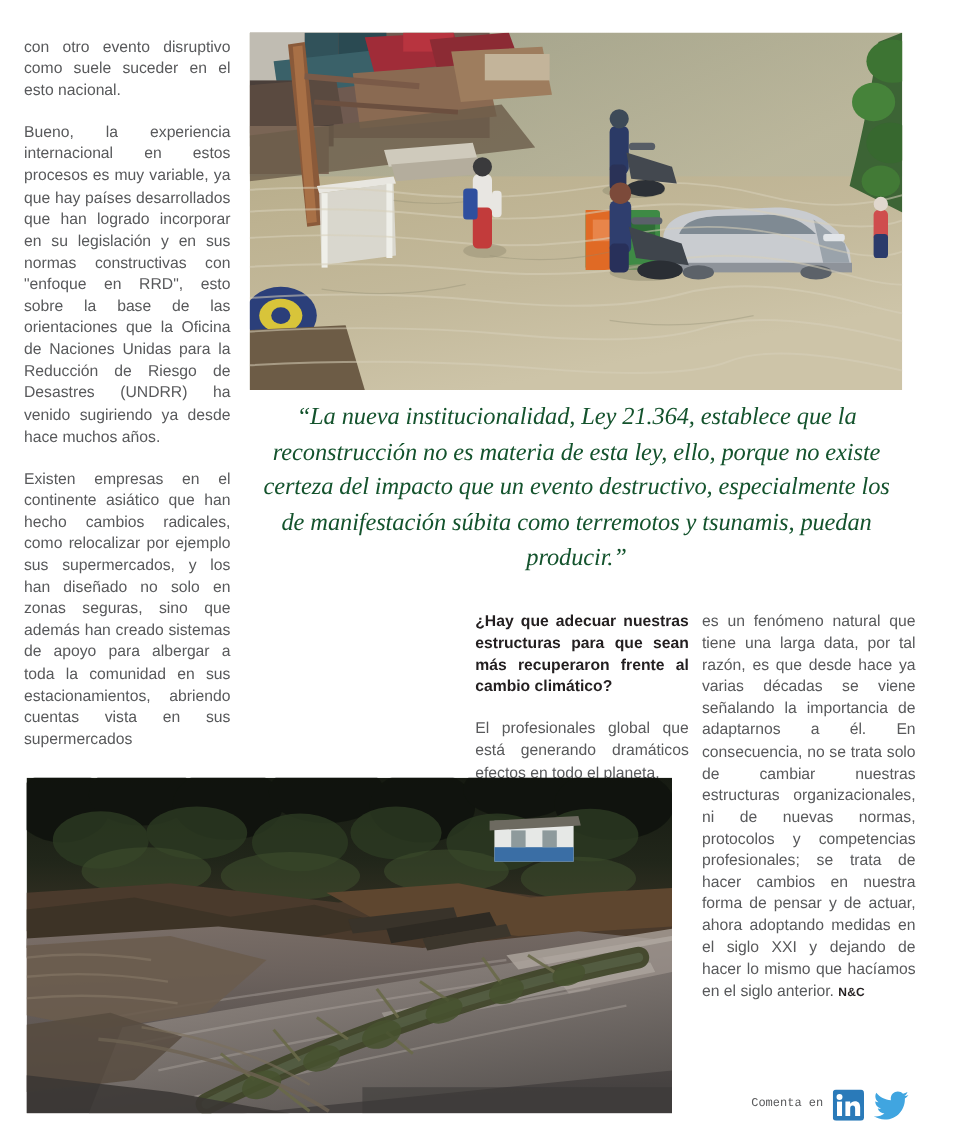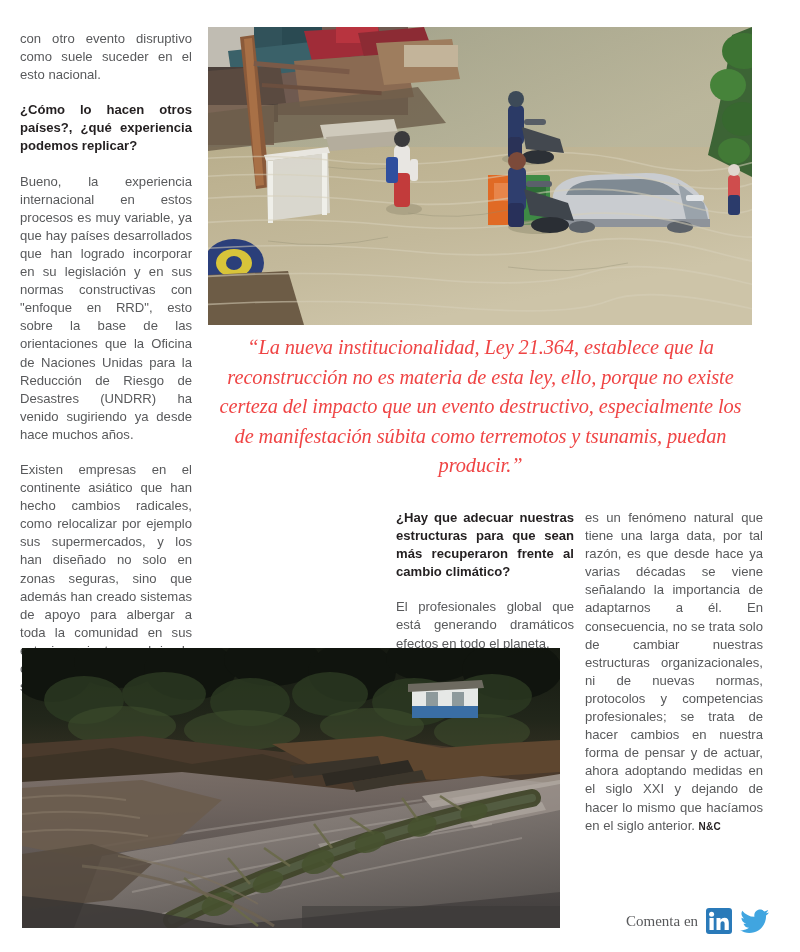--- a/index.html
+++ b/index.html
@@ -58,21 +58,21 @@
   #pullquote {
     position: absolute;
     left: 208px;
     top: 333px;
     width: 545px;
     text-align: center;
     font-family: "Liberation Serif", "DejaVu Serif", serif;
     font-style: italic;
     font-size: 20.4px;
     line-height: 29.5px;
-    color: #ef4444;
+    color: #14532d;
     letter-spacing: -0.1px;
   }
 
   
   .photo {
     position: absolute;
     overflow: hidden;
   }
   #photo-flood {
     left: 208px;
@@ -92,44 +92,41 @@
   #social {
     position: absolute;
     left: 626px;
     top: 908px;
     display: flex;
     align-items: center;
     gap: 8px;
   }
   #social .label {
     color: #58595b;
-    font-size: 15px;
+    font-size: 10px;
     line-height: 14px;
     white-space: nowrap;
-    font-family: Liberation Serif, serif;
+    font-family: Liberation Mono, monospace;
   }
   .social-icon { display: block; }
 
   .endmark {
     font-weight: bold;
     color: #231f20;
     font-size: 10px;
     letter-spacing: 0.2px;
   }
 </style>
 </head>
 <body>
 
 <div class="page">
 
   <div class="col-text" id="col1">
     <p>con otro evento disruptivo como suele suceder en el esto nacional.</p>
-    <p>
-      <span class="q-head">¿Cómo lo hacen otros países?, ¿qué experiencia podemos replicar?</span>
-    </p>
     <p>Bueno, la experiencia internacional en estos procesos es muy variable, ya que hay países desarrollados que han logrado incorporar en su legislación y en sus normas constructivas con "enfoque en RRD", esto sobre la base de las orientaciones que la Oficina de Naciones Unidas para la Reducción de Riesgo de Desastres (UNDRR) ha venido sugiriendo ya desde hace muchos años.</p>
     <p>Existen empresas en el continente asiático que han hecho cambios radicales, como relocalizar por ejemplo sus supermercados, y los han diseñado no solo en zonas seguras, sino que además han creado sistemas de apoyo para albergar a toda la comunidad en sus estacionamientos, abriendo cuentas vista en sus supermercados</p>
   </div>
 
 
   <div class="col-text" id="col3">
     <p>
       <span class="q-head">¿Hay que adecuar nuestras estructuras para que sean más recuperaron frente al cambio climático?</span>
     </p>
     <p>El profesionales global que está generando dramáticos efectos en todo el planeta,</p>

